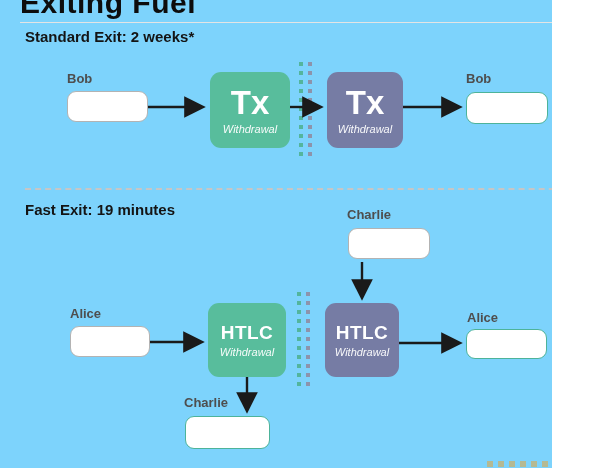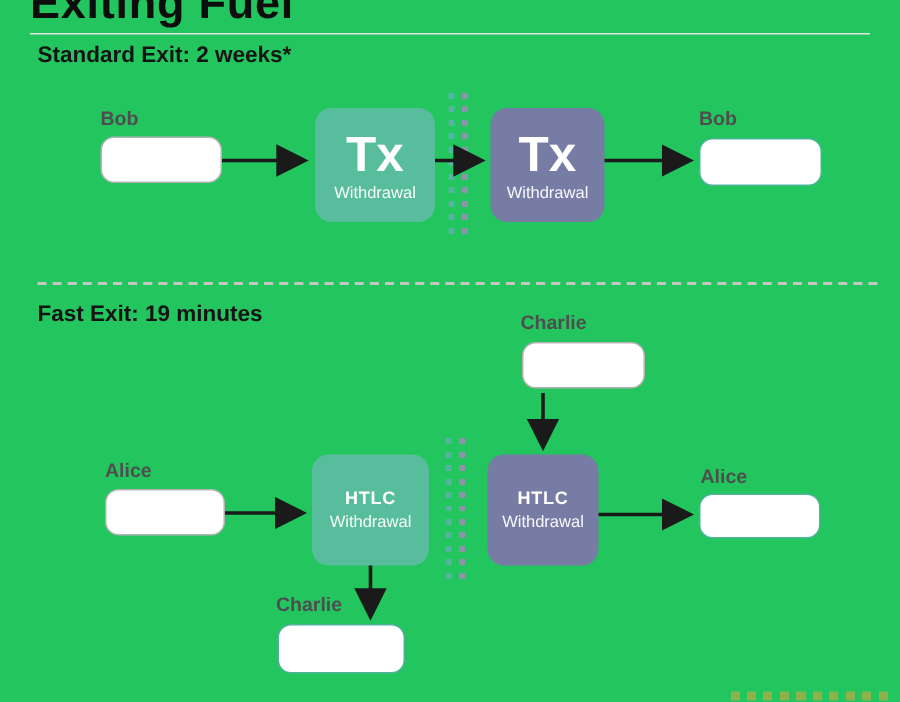--- a/index.html
+++ b/index.html
@@ -2,43 +2,43 @@
 <html style="--green-fill: #58bd9c; --purple-fill: #767ca4; --green-border: #4db39a; --gray-border: #b3b3b3; --arrow: #1a1a1a; --divider-dash: #c6c6c6; --dot-green: #53b59c; --dot-gray: #8d93ab; --watermark: #e2a43c;"><head>
 <meta charset="utf-8">
 <style>
   :root{
     --green-fill:#58bd9c; --purple-fill:#767ca4; --green-border:#4db39a;
     --gray-border:#b3b3b3; --arrow:#1a1a1a; --divider-dash:#c6c6c6;
     --dot-green:#53b59c; --dot-gray:#8d93ab; --watermark:#e2a43c;
   }
   *{box-sizing:border-box;margin:0;padding:0}
   body{background:#fff;font-family:"Liberation Sans",sans-serif}
-  .canvas{position:relative;width:600px;height:468px;background:#22c55e;overflow:hidden}
+  .canvas{position:relative;width:552px;height:468px;background:#7dd3fc;overflow:hidden}
 
   .page-title{position:absolute;top:-14px;left:20px;font-size:30px;font-weight:800;
     color:#0d0d0d;letter-spacing:.5px;white-space:nowrap}
   .title-rule{position:absolute;top:22px;left:20px;width:560px;height:1px;background:#e4e4e4}
 
   .section-heading{position:absolute;font-size:15px;font-weight:700;color:#141414;white-space:nowrap}
   .h-standard{left:25px;top:28px}
   .h-fast{left:25px;top:201px}
 
   .node-label{position:absolute;font-size:13px;font-weight:600;color:#4e4e4e;white-space:nowrap}
   .slot{position:absolute;background:#fff;border-radius:9px}
   .slot.gray{border:1.6px solid var(--gray-border)}
   .slot.green{border:1.6px solid var(--green-border)}
 
   .opbox{position:absolute;border-radius:11px;color:#fff;display:flex;flex-direction:column;
     align-items:center;justify-content:center;text-align:right}
   .opbox.green{background:var(--green-fill)}
   .opbox.purple{background:var(--purple-fill)}
   .opbox .t1{font-weight:700;line-height:1}
-  .opbox .t2{font-size:11px;margin-top:4px;opacity:.95}
+  .opbox .t2{font-style:italic;font-size:11px;margin-top:4px;opacity:.95}
   .tx .t1{font-size:33px}
-  .htlc .t1{font-size:12px;letter-spacing:.5px}
+  .htlc .t1{font-size:19px;letter-spacing:.5px}
 
   .dotcols{position:absolute;display:flex;gap:5px}
   .dotcol{width:4px;height:100%;}
   .dotcol.g{background:repeating-linear-gradient(to bottom,var(--dot-green) 0 4px,transparent 4px 9px)}
   .dotcol.p{background:repeating-linear-gradient(to bottom,var(--dot-gray) 0 4px,transparent 4px 9px)}
 
   .section-divider{position:absolute;top:188px;left:25px;width:560px;height:0;
     border-top:2px dashed var(--divider-dash)}
 
   .arrows{position:absolute;left:0;top:0;width:600px;height:468px;pointer-events:none}

